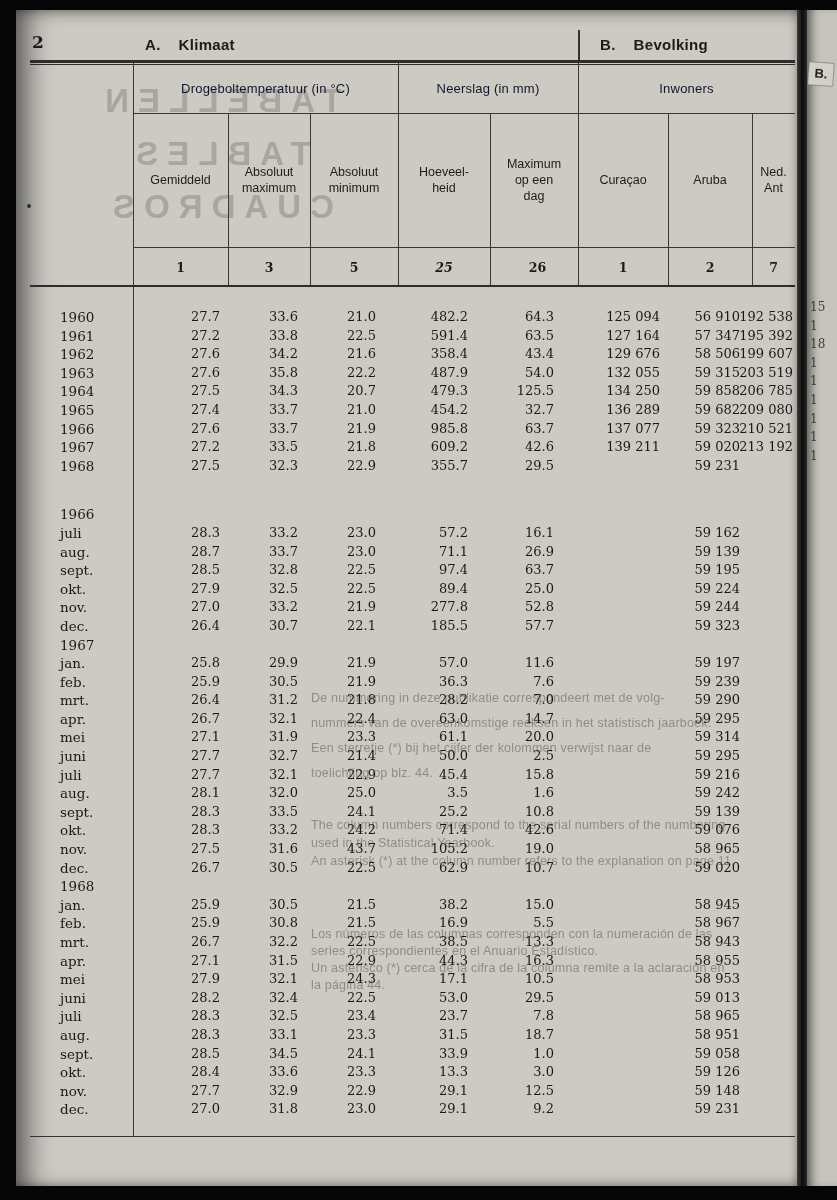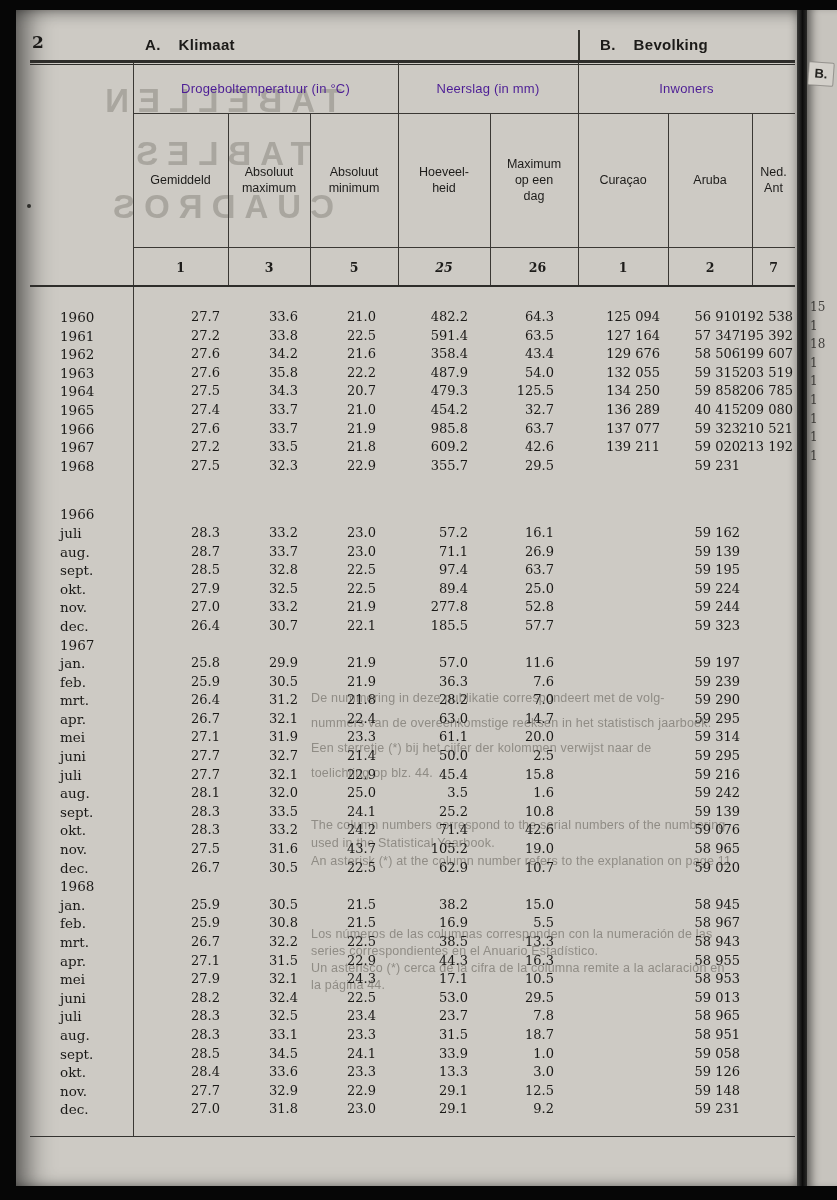--- a/index.html
+++ b/index.html
@@ -18,21 +18,21 @@
   .seclab{display:inline-block;margin-right:18px}
   .headdiv{position:absolute;left:562px;top:20px;width:1.5px;height:33px;background:#35342f}
   .rule{position:absolute;left:14px;top:50px;width:765px;height:5px;border-top:3px solid #2e2d2a;border-bottom:1px solid #2e2d2a}
   .speck{position:absolute;left:11px;top:194px;width:4px;height:4px;border-radius:50%;background:#2e2d2a}
 
   
   .table{position:absolute;left:14px;top:53px;width:765px;height:1074px;border-bottom:1.5px solid #343330}
   .table::before{content:"";position:absolute;left:103px;top:0;bottom:0;width:1px;background:#3a3834}
   .thead{position:relative;height:224px;border-bottom:2.5px solid #2e2d2a}
   .hgroup{position:absolute;top:0;height:50px;display:flex;align-items:center;justify-content:center;
-    font:13px "Liberation Sans",sans-serif;color:#4c1d95;letter-spacing:.2px}
+    font:13px "Liberation Sans",sans-serif;color:#0f172a;letter-spacing:.2px}
   .hsub{position:absolute;top:50px;height:134px;display:flex;align-items:center;justify-content:center;
     text-align:center;white-space:pre-line;font:12.5px/16px "Liberation Sans",sans-serif;color:#1d1c1a}
   .hnum{position:absolute;top:184px;height:40px;display:flex;align-items:center;justify-content:center;
     font:700 12.5px "DejaVu Serif",serif;color:#1d1c1a}
   .vline{position:absolute;width:1px;bottom:0;background:#3a3834}
   .hline{position:absolute;left:103px;right:0;height:1px;background:#3a3834}
   .tbody{padding-top:22px}
   .row{display:grid;grid-template-columns:103px 95px 82px 88px 92px 88px 90px 84px 43px;height:18.6px;line-height:18.6px}
   .cell{font:13px "DejaVu Serif",serif;color:#1a1917;white-space:nowrap}
   .cell.lab{font-size:13.5px;padding-left:30px}
@@ -198,21 +198,21 @@
               <div class="cell num c8">206 785</div>
             </div>
             <div class="row">
               <div class="cell lab">1965</div>
               <div class="cell num c1">27.4</div>
               <div class="cell num c2">33.7</div>
               <div class="cell num c3">21.0</div>
               <div class="cell num c4">454.2</div>
               <div class="cell num c5">32.7</div>
               <div class="cell num c6">136 289</div>
-              <div class="cell num c7">40 415</div>
+              <div class="cell num c7">59 682</div>
               <div class="cell num c8">209 080</div>
             </div>
             <div class="row">
               <div class="cell lab">1966</div>
               <div class="cell num c1">27.6</div>
               <div class="cell num c2">33.7</div>
               <div class="cell num c3">21.9</div>
               <div class="cell num c4">985.8</div>
               <div class="cell num c5">63.7</div>
               <div class="cell num c6">137 077</div>

